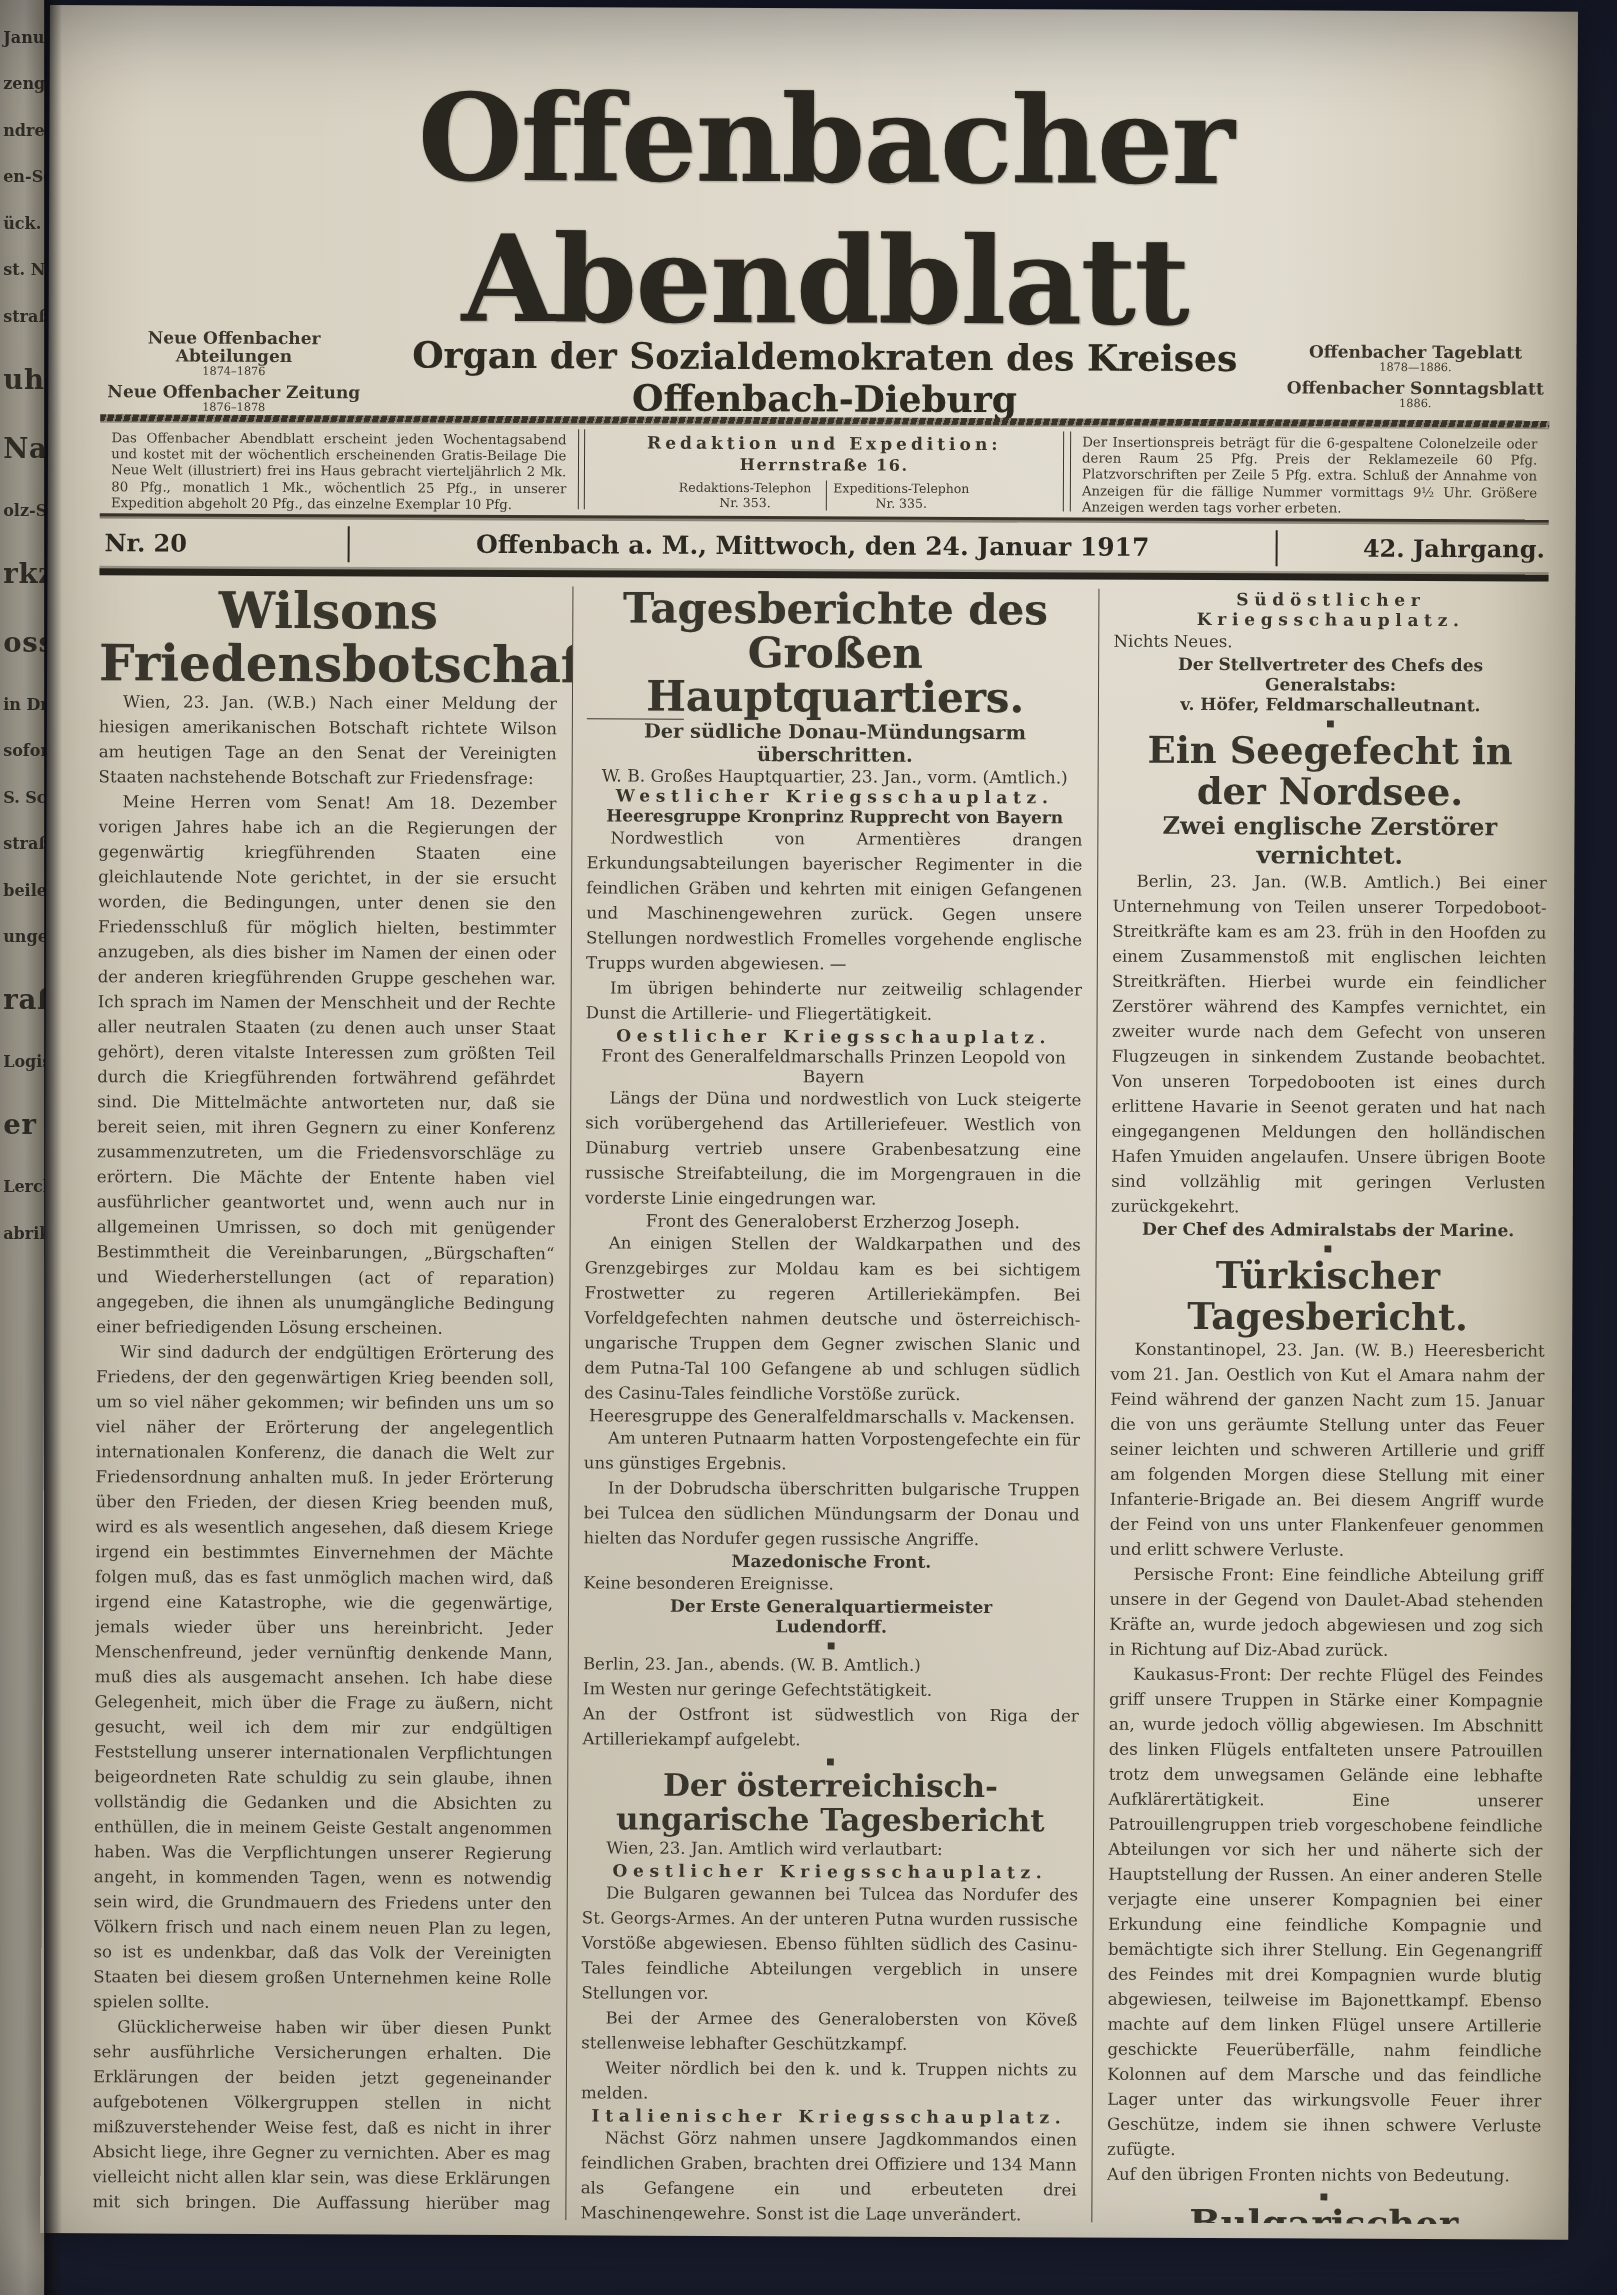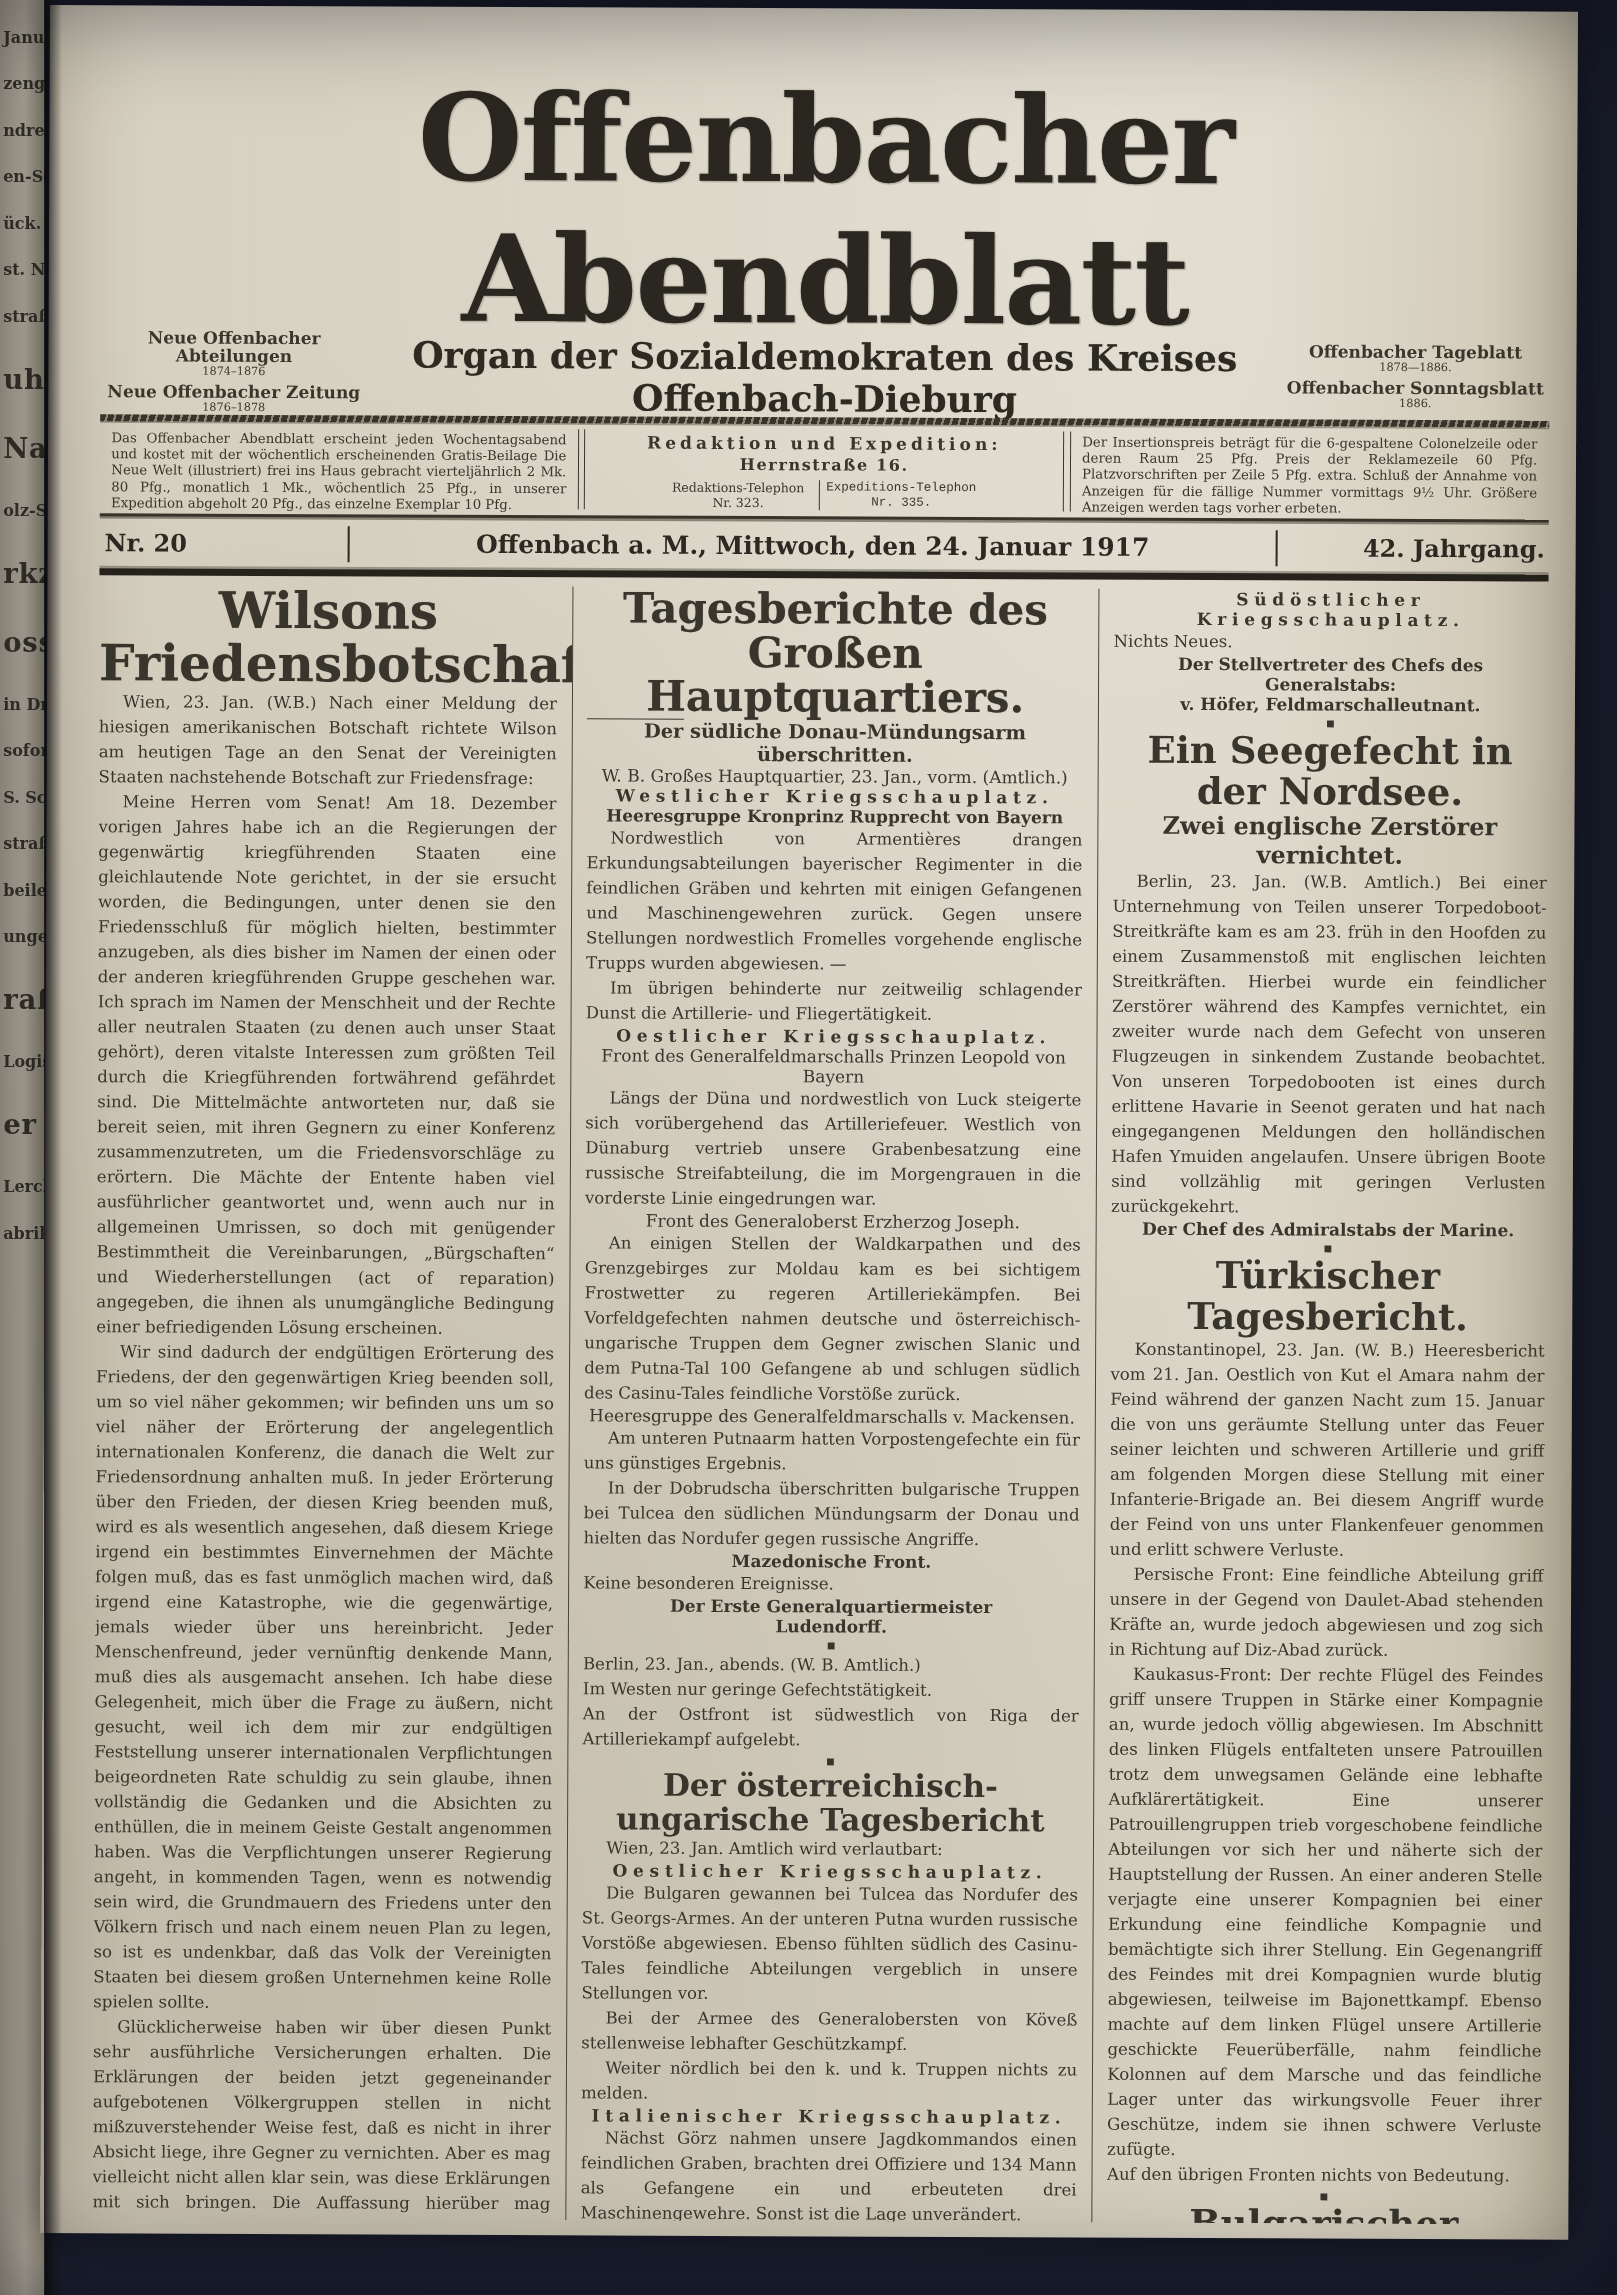--- a/index.html
+++ b/index.html
@@ -45,21 +45,21 @@
   
   #inforow{position:absolute;left:0;right:0;top:420px;height:84px;display:flex;}
   .infobox{flex:1;padding:4.9px 11.3px 0;font-size:13.3px;line-height:1.22;text-align:justify;
            color:#3a362c;}
   .vsep{width:5.7px;margin:1.6px 0;border-left:1.6px solid #3a362c;border-right:1.6px solid #3a362c;}
   #infobox-mid{text-align:center;}
   #infobox-mid .big{font-size:17px;font-weight:bold;letter-spacing:4px;display:block;}
   #infobox-mid .addr{font-size:16px;font-weight:bold;letter-spacing:1.6px;display:block;margin-top:1.6px;}
   #infobox-mid .tels{display:flex;justify-content:center;gap:8px;margin-top:4.9px;font-size:12.5px;}
   #infobox-mid .tel{padding:0 6.5px;line-height:1.2;}
-  #infobox-mid .tel+.tel{border-left:0.8px solid #3a362c;font-family:Liberation Mono, monospace;}
+  #infobox-mid .tel+.tel{border-left:0.8px solid #3a362c;}
   #orn2{top:508px;height:3.2px;background:#37332a;box-shadow:0 2.4px 0 rgba(55,50,38,.5);}
   
   #dateline{position:absolute;left:0;right:0;top:514px;height:47px;display:flex;align-items:center;
             font-weight:bold;color:#2c2922;}
   #dl-nr{width:243px;font-size:24px;padding-left:4.9px;}
   #dl-bar1,#dl-bar2{width:2.4px;height:36px;background:#2c2922;}
   #dl-center{flex:1;text-align:center;font-size:25px;}
   #dl-year{width:267px;text-align:right;font-size:24px;padding-right:3.2px;}
   #thickrule{position:absolute;left:0;right:0;top:563px;height:7.3px;background:#26231d;
              box-shadow:0 -2.4px 0 rgba(40,36,28,.35);}
@@ -149,21 +149,21 @@
 
       <div id="inforow">
         <div class="infobox">Das Offenbacher Abendblatt erscheint jeden Wochentagsabend und kostet mit der wöchentlich erscheinenden Gratis-Beilage Die Neue Welt (illustriert) frei ins Haus gebracht vierteljährlich 2 Mk. 80 Pfg., monatlich 1 Mk., wöchentlich 25 Pfg., in unserer Expedition abgeholt 20 Pfg., das einzelne Exemplar 10 Pfg.</div>
         <div class="vsep"></div>
         <div class="infobox" id="infobox-mid">
           <span class="big">Redaktion und Expedition:</span>
           <span class="addr">Herrnstraße 16.</span>
           <span class="tels">
             <span class="tel">
               <span>Redaktions-Telephon</span><br>
-              <span>Nr. 323.</span>
+              <span>Nr. 353.</span>
             </span>
             <span class="tel">
               <span>Expeditions-Telephon</span><br>
               <span>Nr. 335.</span>
             </span>
           </span>
         </div>
         <div class="vsep"></div>
         <div class="infobox">Der Insertionspreis beträgt für die 6-gespaltene Colonelzeile oder deren Raum 25 Pfg. Preis der Reklamezeile 60 Pfg. Platzvorschriften per Zeile 5 Pfg. extra. Schluß der Annahme von Anzeigen für die fällige Nummer vormittags 9½ Uhr. Größere Anzeigen werden tags vorher erbeten.</div>
       </div>

